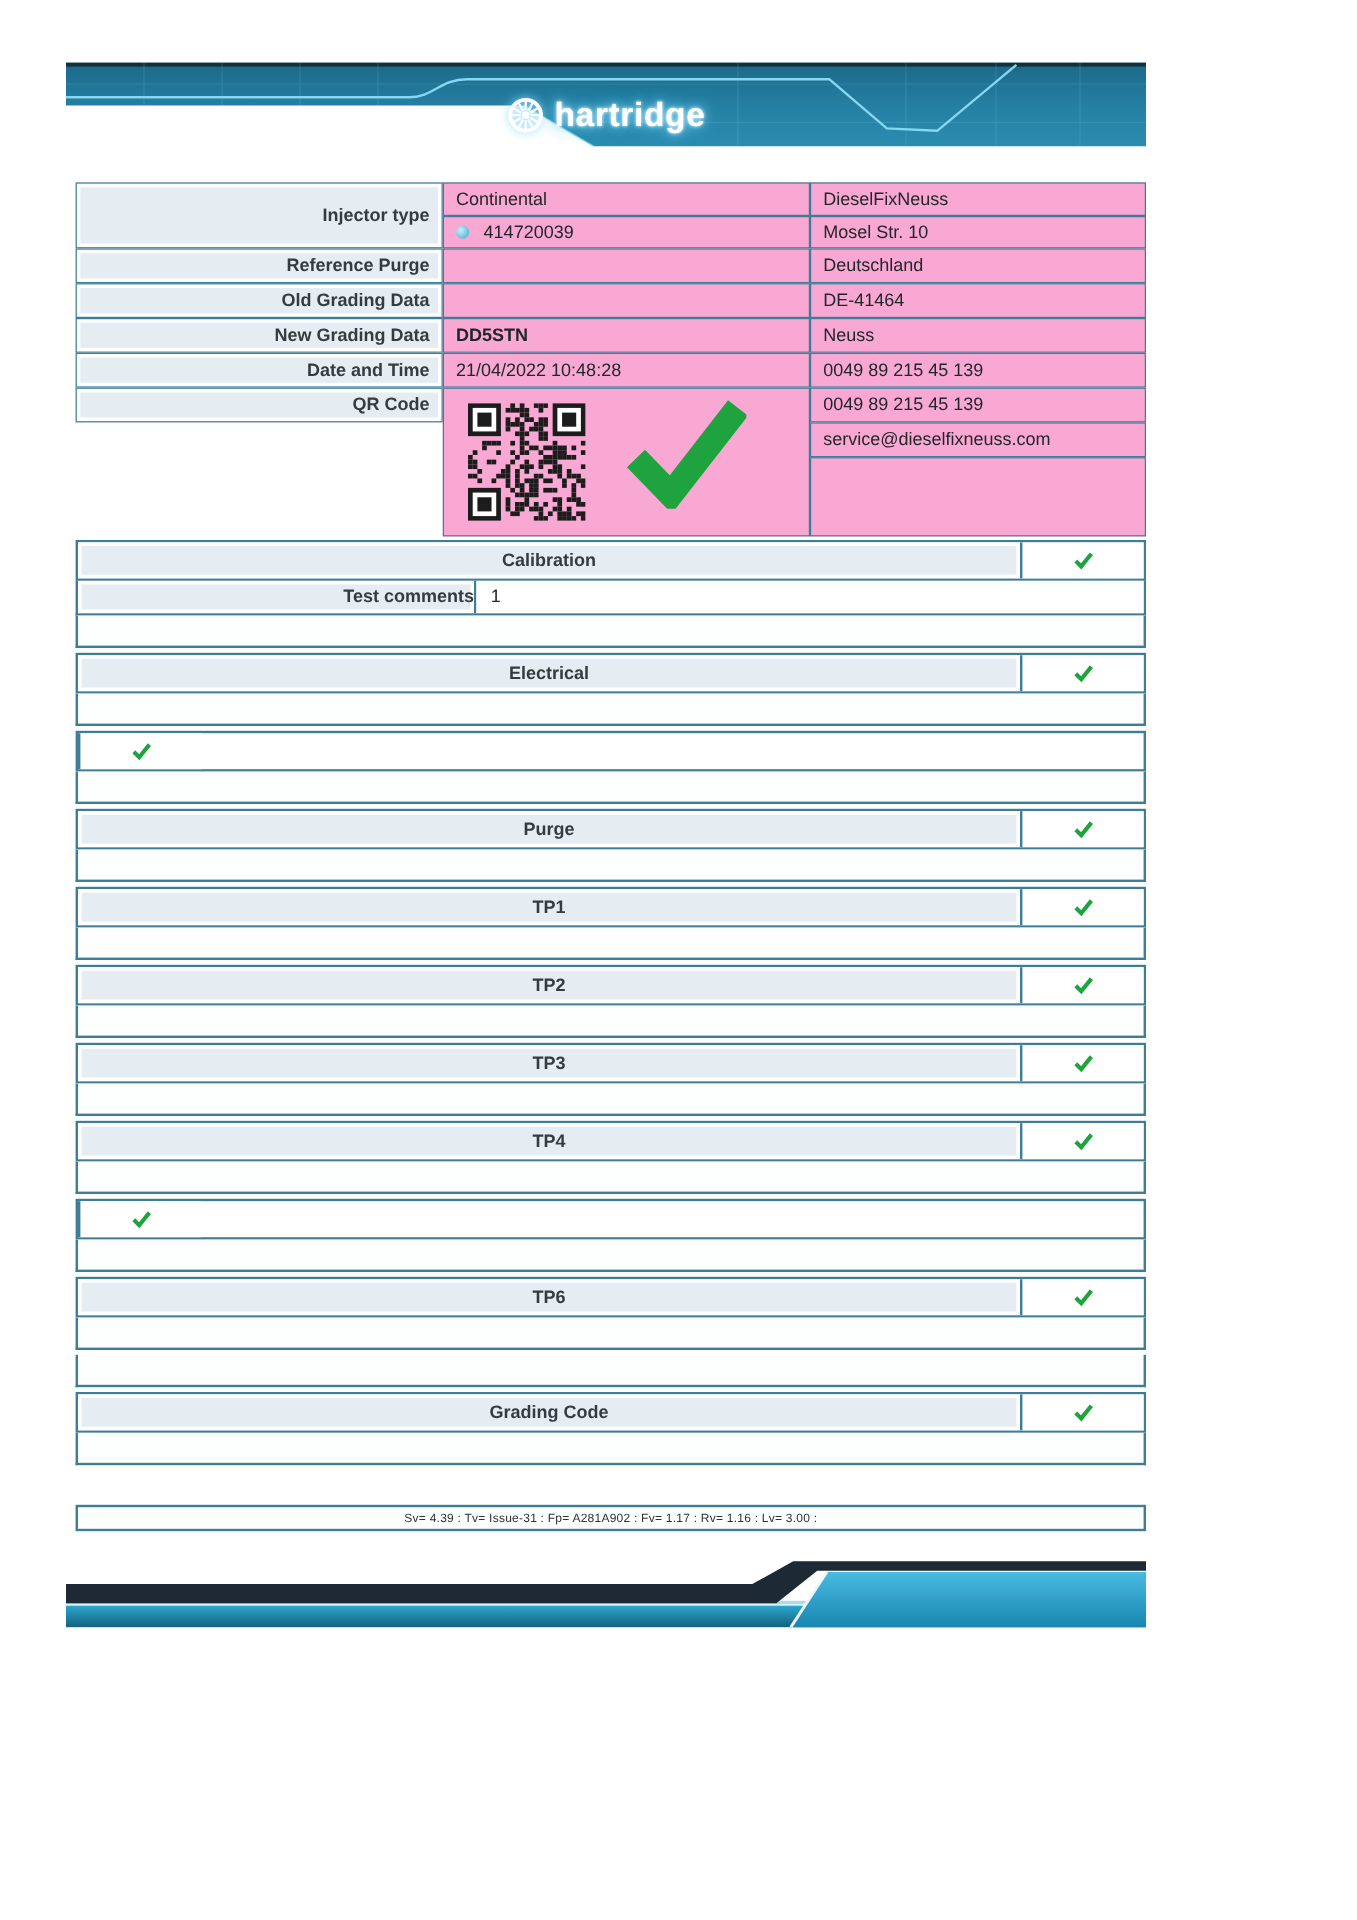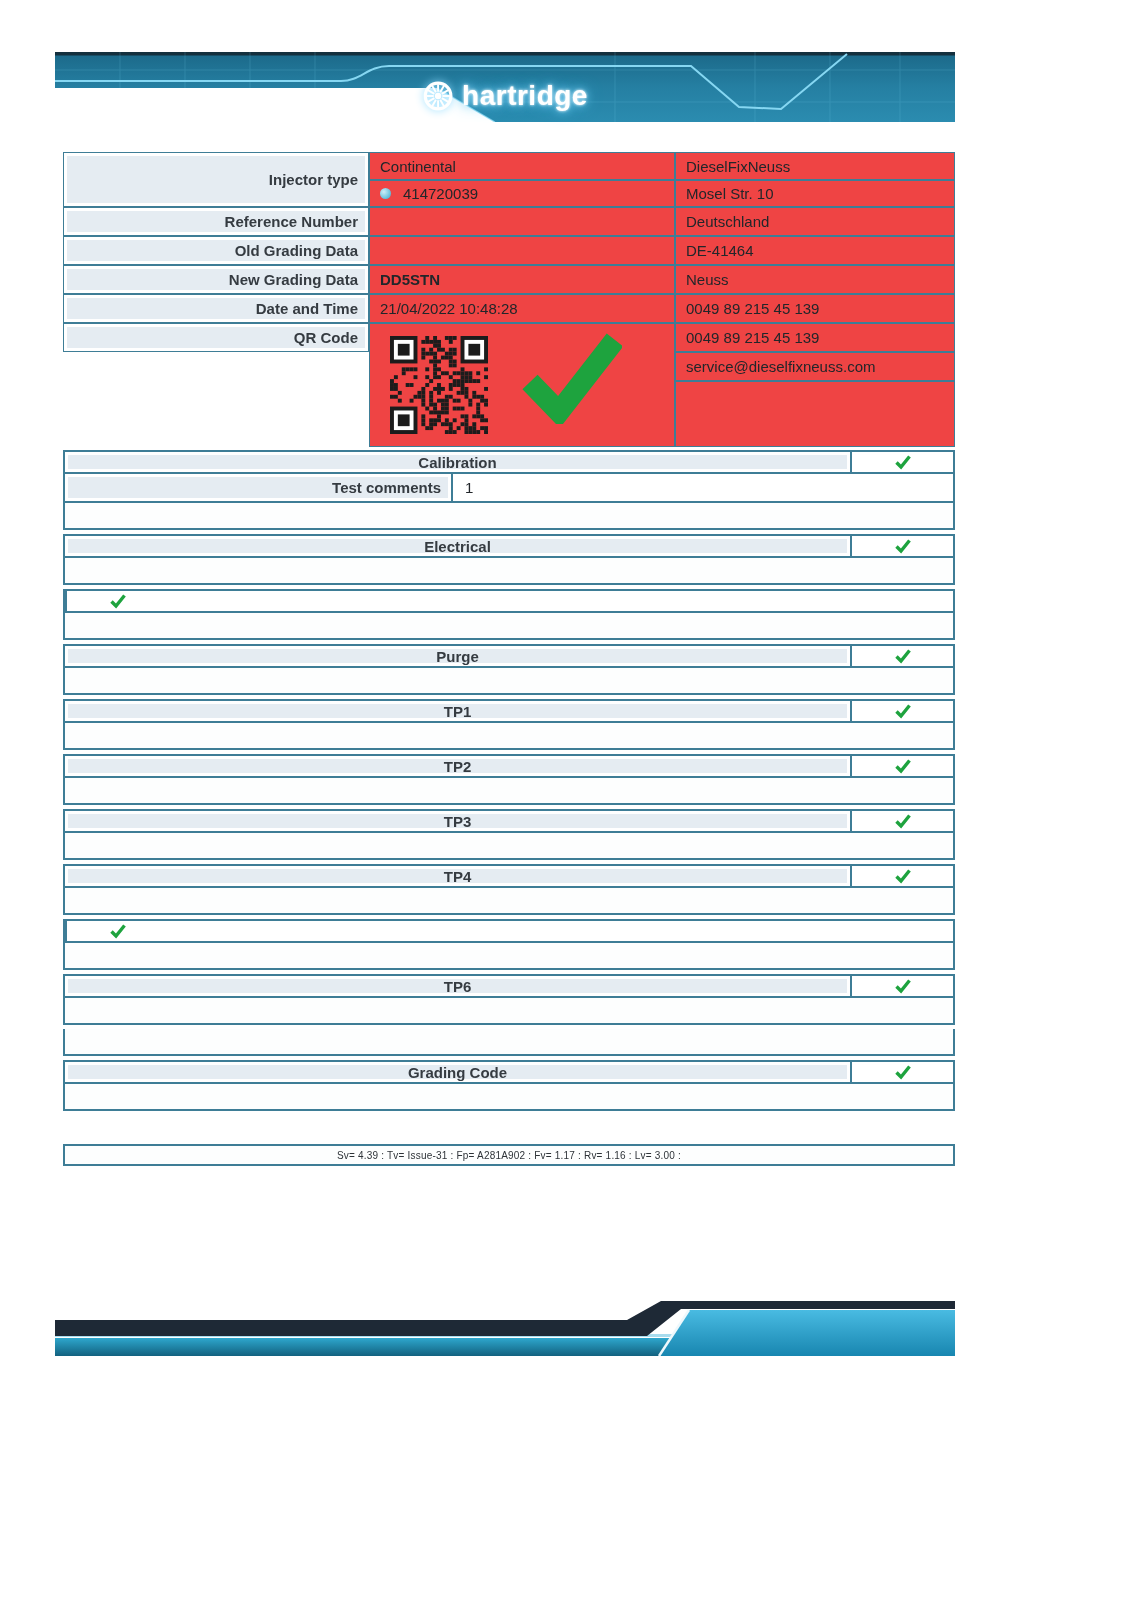--- a/index.html
+++ b/index.html
@@ -13,43 +13,43 @@
   .logo { position:absolute; left:50%; top:28px; transform:translateX(-50%);
           display:flex; align-items:flex-end; gap:8px; }
   .logo .wordmark { color:#fff; font-size:28px; font-weight:bold; letter-spacing:.5px;
           text-shadow: 0 0 3px #ffffff, 0 0 9px #8fdcff, 0 0 16px #3eb4e4; }
   .logo svg { filter: drop-shadow(0 0 4px #8fdcff); }
 
   
   .info-table { position:absolute; left:63px; top:152px; width:892px;
       display:grid; grid-template-columns:306px 306px 280px;
       grid-template-rows:28px 27px 29px 29px 29px 29px 29px 29px 66px; }
-  .icell { border:1px solid #3e7d96; background:#ef4444; font-size:15px; color:#22262a;
+  .icell { border:1px solid #3e7d96; background:#f9a8d4; font-size:15px; color:#22262a;
       display:flex; align-items:center; padding:0 10px; }
   .ilabel { background:#e5ecf2; box-shadow: inset 0 0 0 3px #fff; justify-content:flex-end;
       font-weight:bold; color:#353b41; }
   .qr-cell { position:relative; padding:0; }
   .qr-cell svg.qr { position:absolute; left:20px; top:12px; }
   .qr-cell svg.bigcheck { position:absolute; left:152px; top:8px; }
   .dot { display:inline-block; width:11px; height:11px; border-radius:50%;
       background: radial-gradient(circle at 35% 35%, #cdeef8, #5fbedd 70%, #3da9cd);
       margin-right:12px; flex:0 0 auto; }
 
   
   .tests { position:absolute; left:63px; top:450px; width:892px; }
   .block { margin-bottom:4px; }
-  .sec-row { display:flex; height:24px; border:2px solid #3e7d96; }
+  .sec-row { display:flex; height:34px; border:2px solid #3e7d96; }
   .sec-label { flex:1; background:#e5ecf2; box-shadow: inset 0 0 0 3px #fff;
       display:flex; align-items:center; justify-content:center;
       font-weight:bold; font-size:15px; color:#353b41; }
   .sec-check { width:103px; border-left:2px solid #3e7d96; background:#fff;
       display:flex; align-items:center; justify-content:center; }
   .tc-row { display:flex; height:29px; border:2px solid #3e7d96; border-top:none; }
-  .tc-label { width:388px; background:#e5ecf2; box-shadow: inset 0 0 0 3px #fff;
-      display:flex; align-items:center; justify-content:flex-end; padding-right:10px;
+  .tc-label { width:332px; background:#e5ecf2; box-shadow: inset 0 0 0 3px #fff;
+      display:flex; align-items:center; justify-content:flex-end; 
       font-weight:bold; font-size:15px; color:#353b41; border-right:2px solid #3e7d96; }
   .tc-value { flex:1; background:#fff; display:flex; align-items:center; padding-left:12px;
       font-size:15px; color:#22262a; }
   .empty-row { height:27px; border:2px solid #3e7d96; border-top:none; background:#fdfefe; }
   .footer-row { margin-top:33px; height:22px; border:2px solid #3e7d96; background:#fdfefe;
       display:flex; align-items:center; justify-content:center;
       font-size:10px; color:#2e3338; letter-spacing:.2px; }
 
   
   .bottom-banner { position:absolute; left:55px; top:1292px; width:900px; height:68px; }
@@ -113,21 +113,21 @@
     <div class="icell ilabel" style="grid-column:1;grid-row:1/3">Injector type</div>
     <div class="icell" style="grid-column:2;grid-row:1">Continental</div>
     <div class="icell" style="grid-column:3;grid-row:1">DieselFixNeuss</div>
 
     <div class="icell" style="grid-column:2;grid-row:2">
       <span class="dot"></span>
       <span>414720039</span>
     </div>
     <div class="icell" style="grid-column:3;grid-row:2">Mosel Str. 10</div>
 
-    <div class="icell ilabel" style="grid-column:1;grid-row:3">Reference Number</div>
+    <div class="icell ilabel" style="grid-column:1;grid-row:3">Reference Purge</div>
     <div class="icell" style="grid-column:2;grid-row:3"></div>
     <div class="icell" style="grid-column:3;grid-row:3">Deutschland</div>
 
     <div class="icell ilabel" style="grid-column:1;grid-row:4">Old Grading Data</div>
     <div class="icell" style="grid-column:2;grid-row:4"></div>
     <div class="icell" style="grid-column:3;grid-row:4">DE-41464</div>
 
     <div class="icell ilabel" style="grid-column:1;grid-row:5">New Grading Data</div>
     <div class="icell" style="grid-column:2;grid-row:5;font-weight:bold">DD5STN</div>
     <div class="icell" style="grid-column:3;grid-row:5">Neuss</div>

